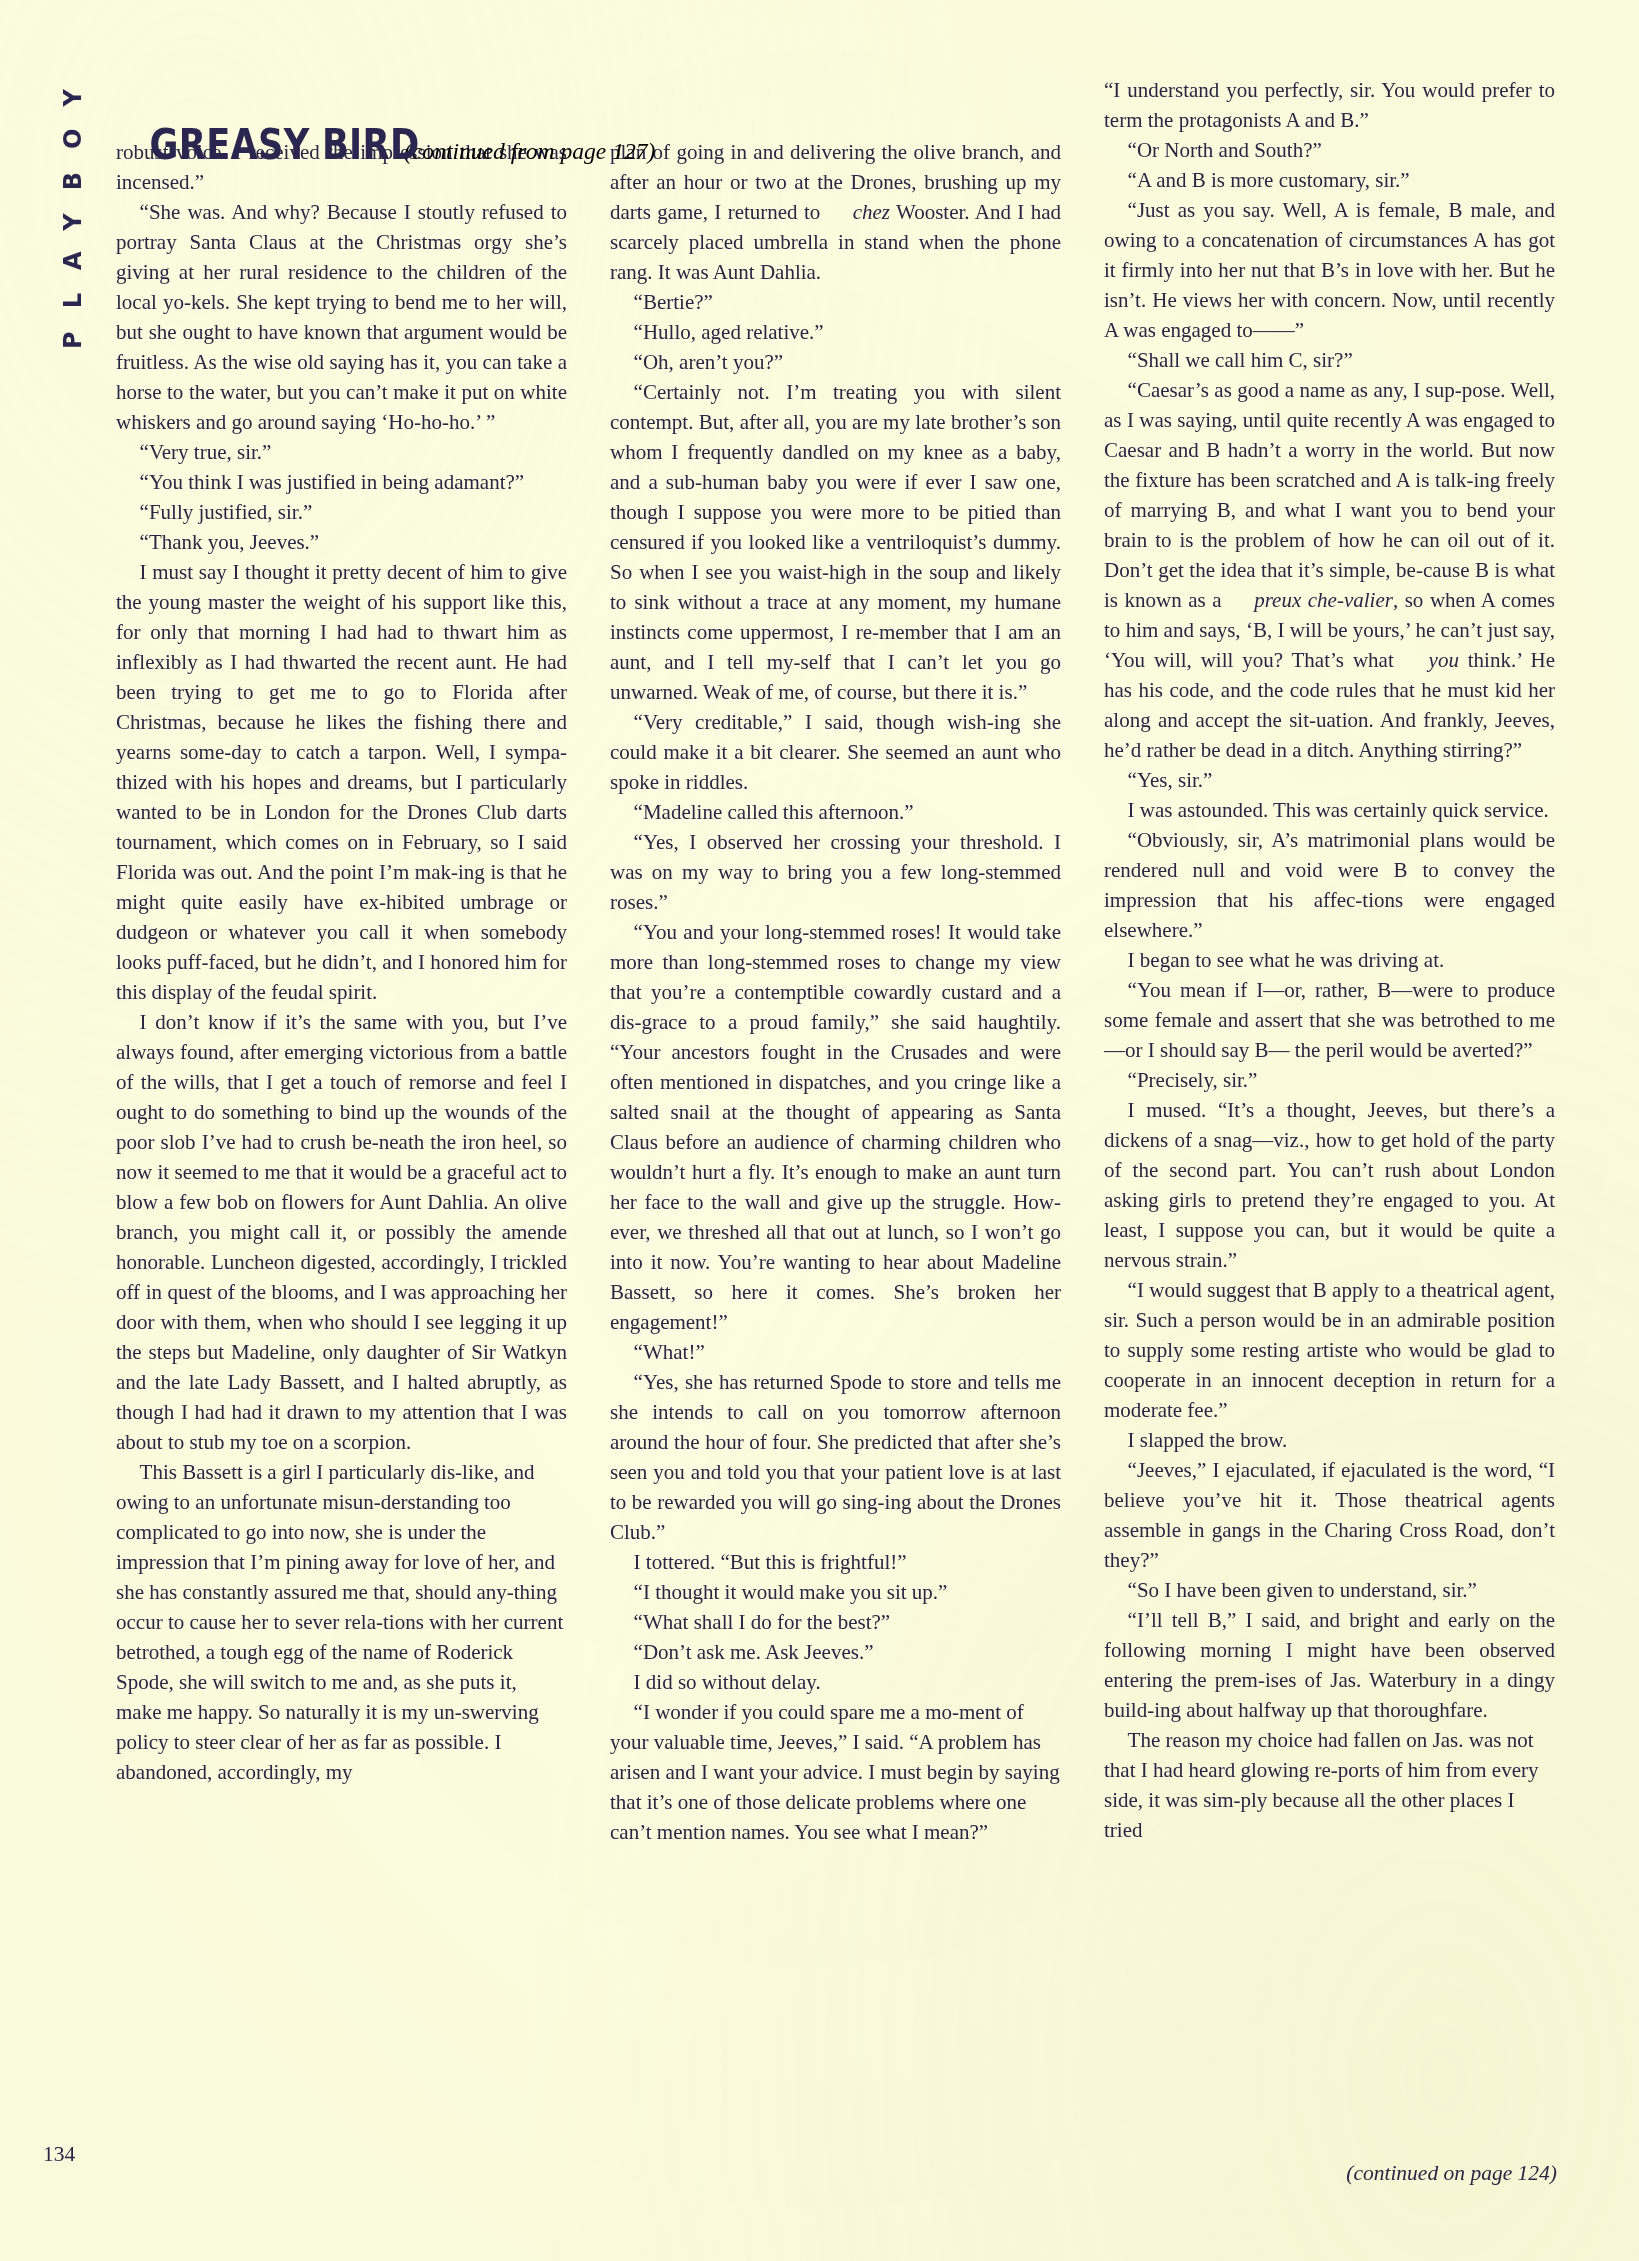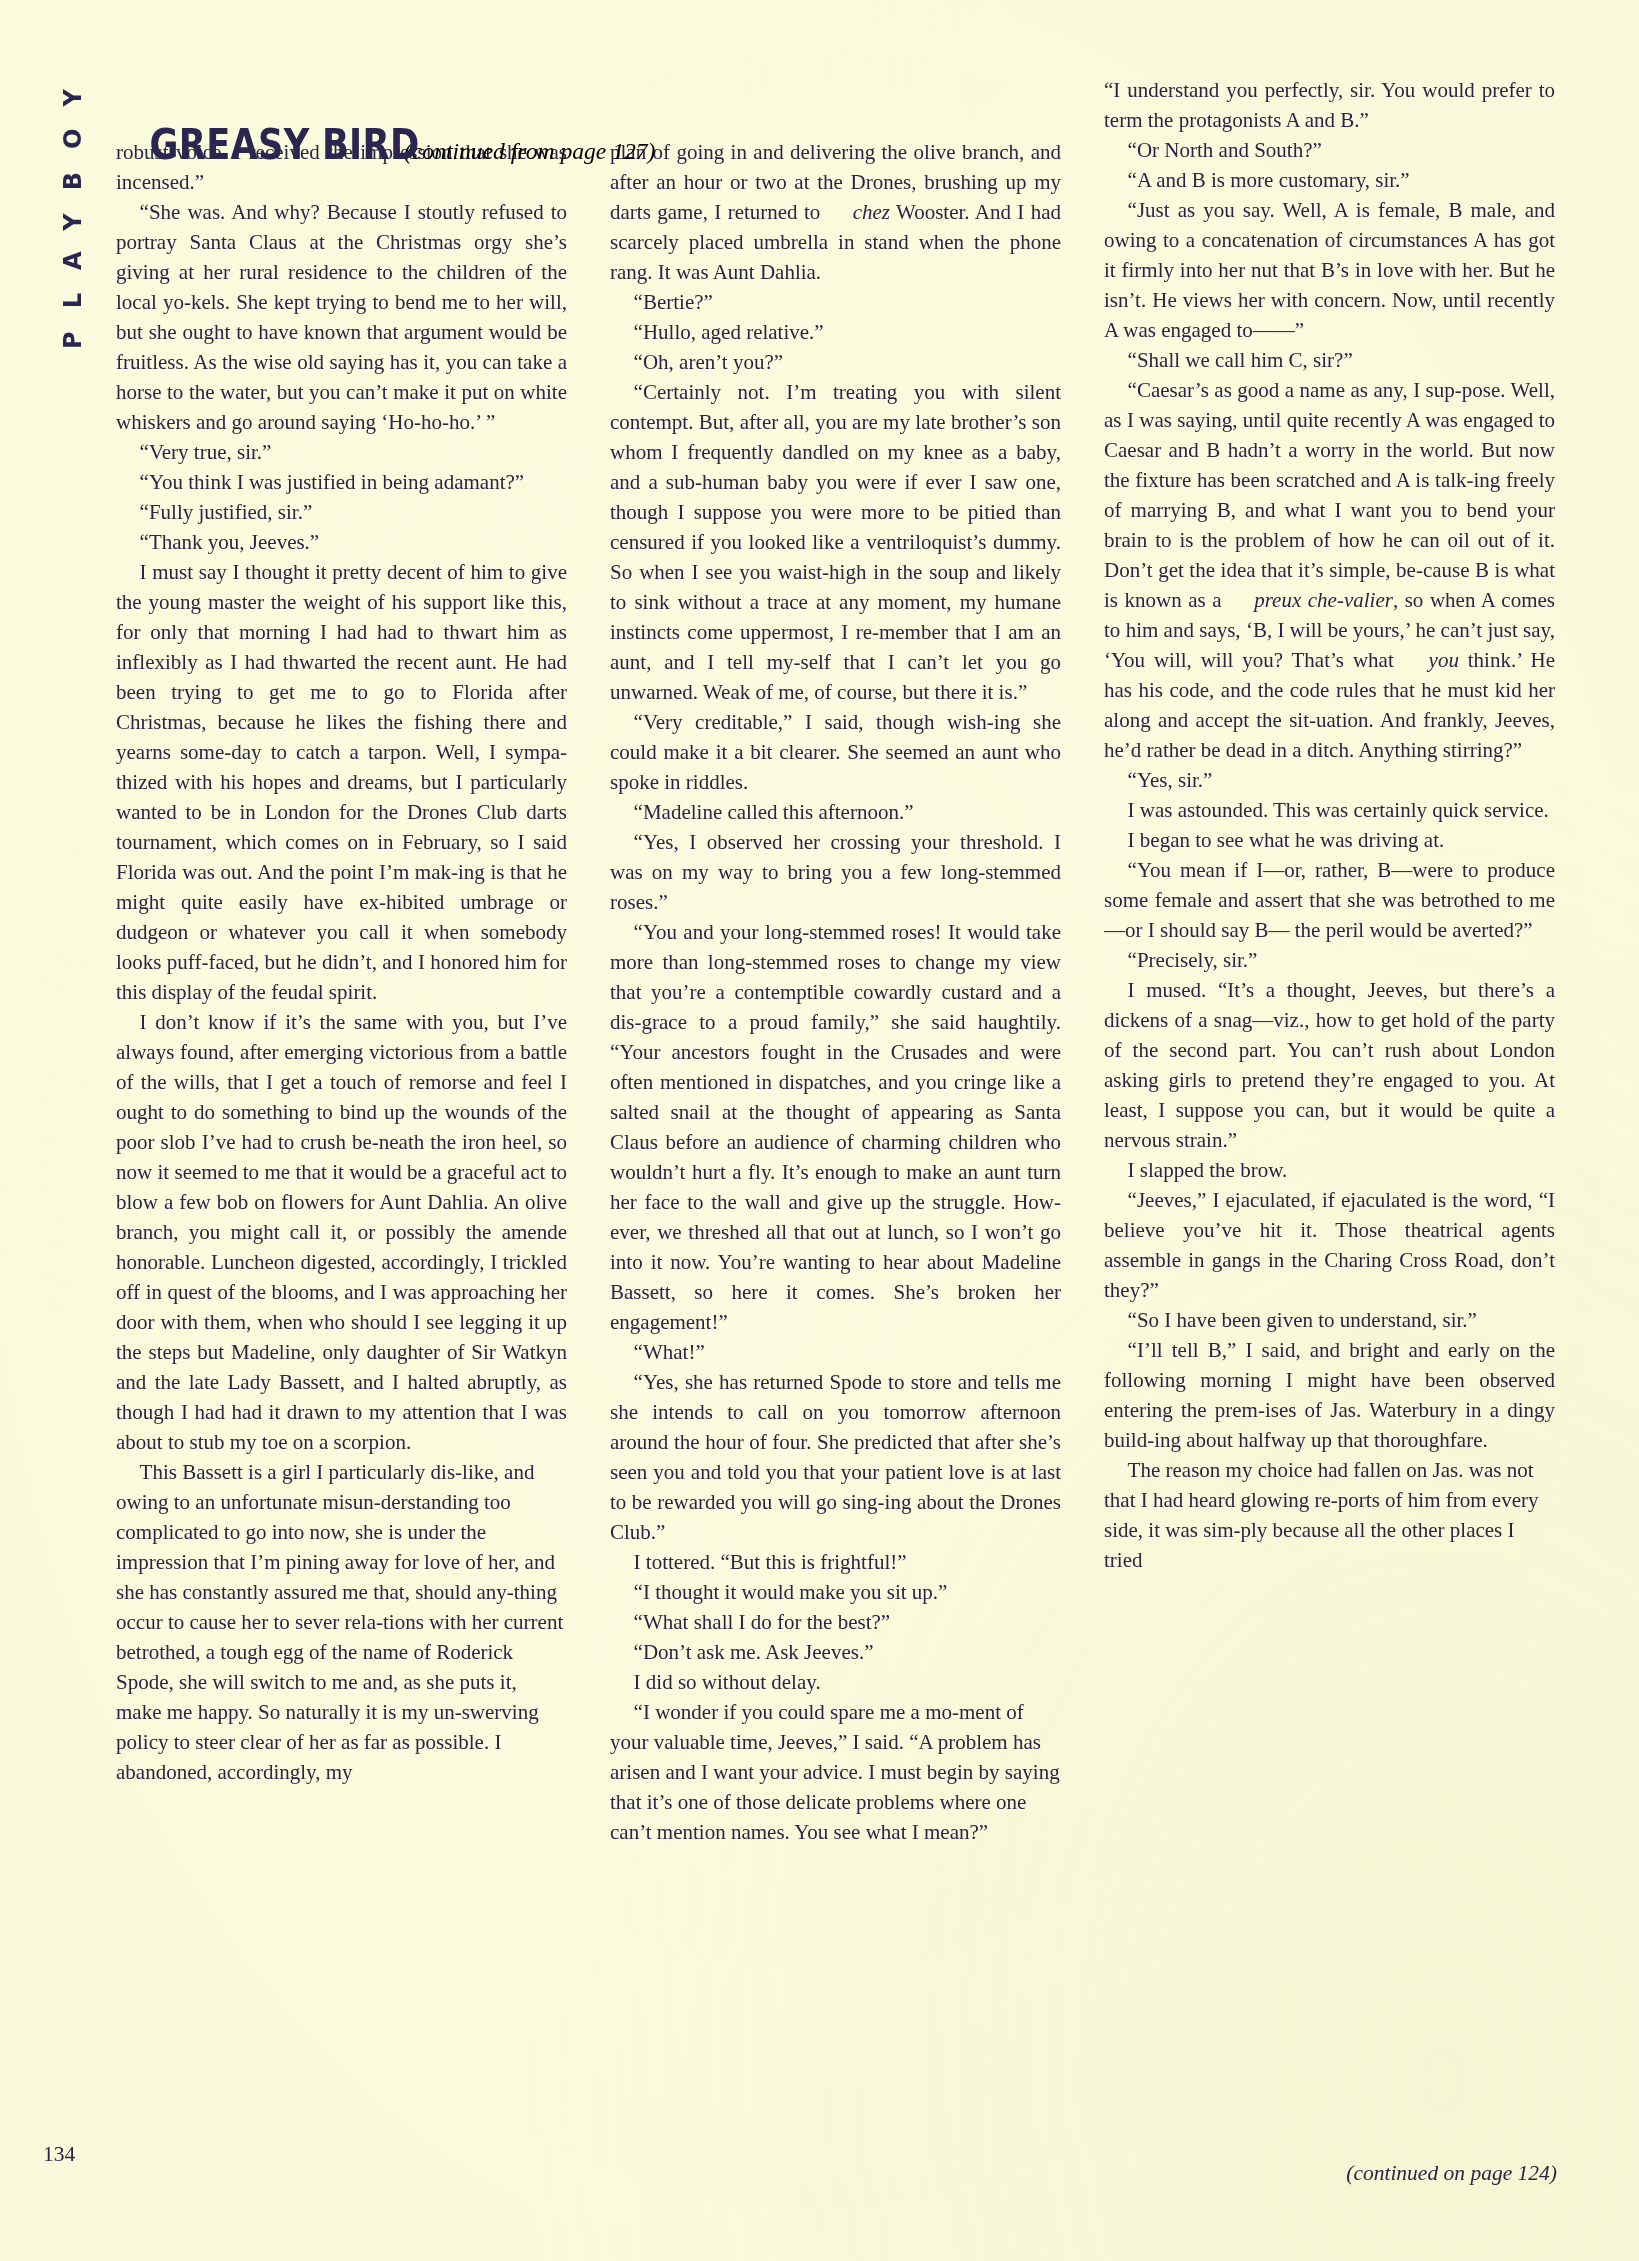--- a/index.html
+++ b/index.html
@@ -191,24 +191,26 @@
       </div>
     <div class="col col-3">
         <p class="para noindent">“I understand you perfectly, sir. You would prefer to term the protagonists A and B.”</p>
         <p class="para">“Or North and South?”</p>
         <p class="para">“A and B is more customary, sir.”</p>
         <p class="para">“Just as you say. Well, A is female, B male, and owing to a concatenation of circumstances A has got it firmly into her nut that B’s in love with her. But he isn’t. He views her with concern. Now, until recently A was engaged to——”</p>
         <p class="para">“Shall we call him C, sir?”</p>
         <p class="para">“Caesar’s as good a name as any, I sup-pose. Well, as I was saying, until quite recently A was engaged to Caesar and B hadn’t a worry in the world. But now the fixture has been scratched and A is talk-ing freely of marrying B, and what I want you to bend your brain to is the problem of how he can oil out of it. Don’t get the idea that it’s simple, be-cause B is what is known as a <em>preux che-valier</em>, so when A comes to him and says, ‘B, I will be yours,’ he can’t just say, ‘You will, will you? That’s what <em>you</em> think.’ He has his code, and the code rules that he must kid her along and accept the sit-uation. And frankly, Jeeves, he’d rather be dead in a ditch. Anything stirring?”</p>
         <p class="para">“Yes, sir.”</p>
         <p class="para">I was astounded. This was certainly quick service.</p>
+        <p class="para">“Obviously, sir, A’s matrimonial plans would be rendered null and void were B to convey the impression that his affec-tions were engaged elsewhere.”</p>
         <p class="para">I began to see what he was driving at.</p>
         <p class="para">“You mean if I—or, rather, B—were to produce some female and assert that she was betrothed to me—or I should say B— the peril would be averted?”</p>
         <p class="para">“Precisely, sir.”</p>
         <p class="para">I mused. “It’s a thought, Jeeves, but there’s a dickens of a snag—viz., how to get hold of the party of the second part. You can’t rush about London asking girls to pretend they’re engaged to you. At least, I suppose you can, but it would be quite a nervous strain.”</p>
+        <p class="para">“I would suggest that B apply to a theatrical agent, sir. Such a person would be in an admirable position to supply some resting artiste who would be glad to cooperate in an innocent deception in return for a moderate fee.”</p>
         <p class="para">I slapped the brow.</p>
         <p class="para">“Jeeves,” I ejaculated, if ejaculated is the word, “I believe you’ve hit it. Those theatrical agents assemble in gangs in the Charing Cross Road, don’t they?”</p>
         <p class="para">“So I have been given to understand, sir.”</p>
         <p class="para">“I’ll tell B,” I said, and bright and early on the following morning I might have been observed entering the prem-ises of Jas. Waterbury in a dingy build-ing about halfway up that thoroughfare.</p>
         <p class="para last">The reason my choice had fallen on Jas. was not that I had heard glowing re-ports of him from every side, it was sim-ply because all the other places I tried</p>
       </div>
   </div>
 
   <div id="folio">134</div>
   <div id="continued">(continued on page 124)</div>

